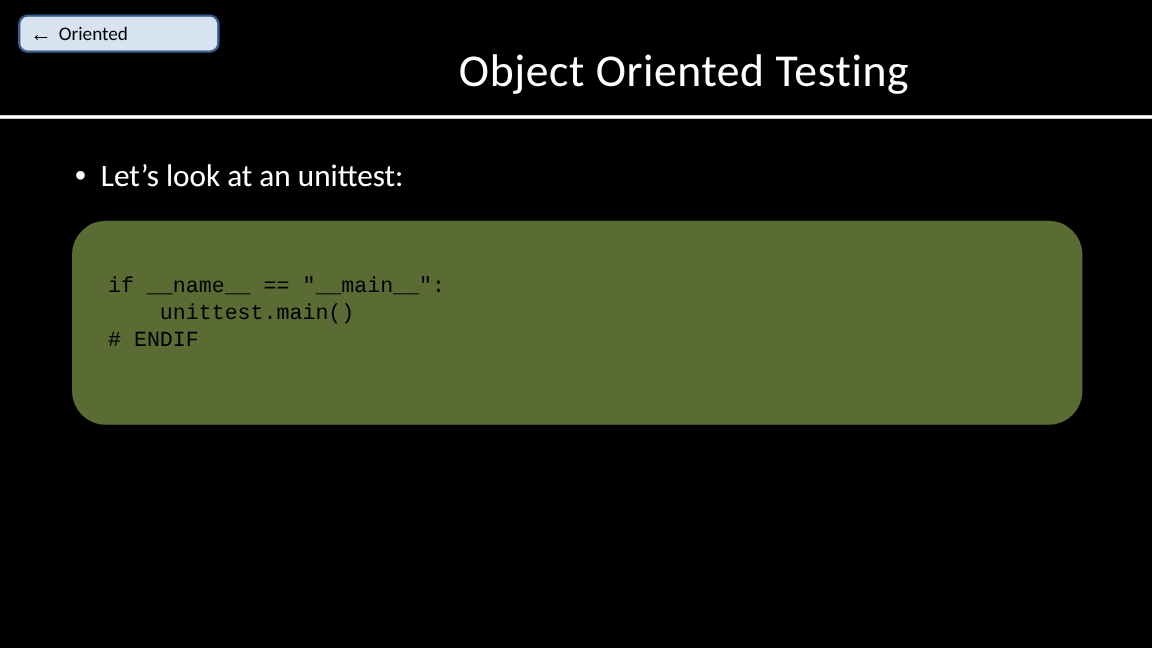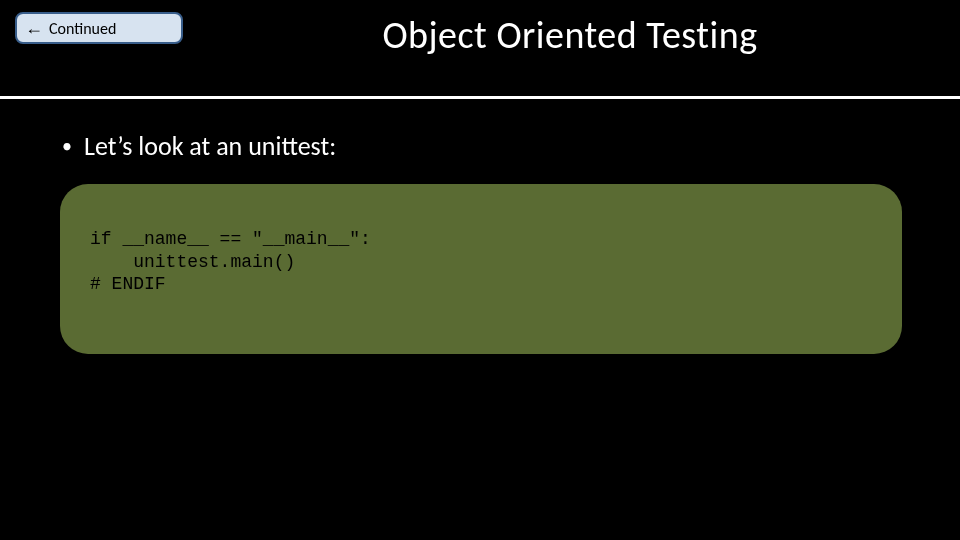--- a/index.html
+++ b/index.html
@@ -31,21 +31,21 @@
     color: #000;
     font-weight: 400;
   }
   .continued-badge .arrow {
     font-family: Arial, sans-serif;
     margin-right: 6px;
     font-size: 18px;
   }
   .title-area {
     position: absolute;
-    top: 12px;
+    top: 37px;
     left: 240px;
     right: 60px;
     text-align: center;
   }
   .title-area h1 {
     color: #ffffff;
     font-weight: 400;
     font-size: 38px;
     letter-spacing: 0.5px;
   }
@@ -87,21 +87,21 @@
     font-size: 18px;
     line-height: 1.25;
     white-space: pre;
   }
 </style>
 </head>
 <body>
 
 <div class="continued-badge">
   <span class="arrow">←</span>
-  <span>Continued</span>
+  <span>Oriented</span>
 </div>
 
 <div class="title-area">
   <h1>Object Oriented Testing</h1>
 </div>
 
 <div class="title-underline"></div>
 
 <div class="bullet-line">
   <span class="bullet-dot">•</span>

